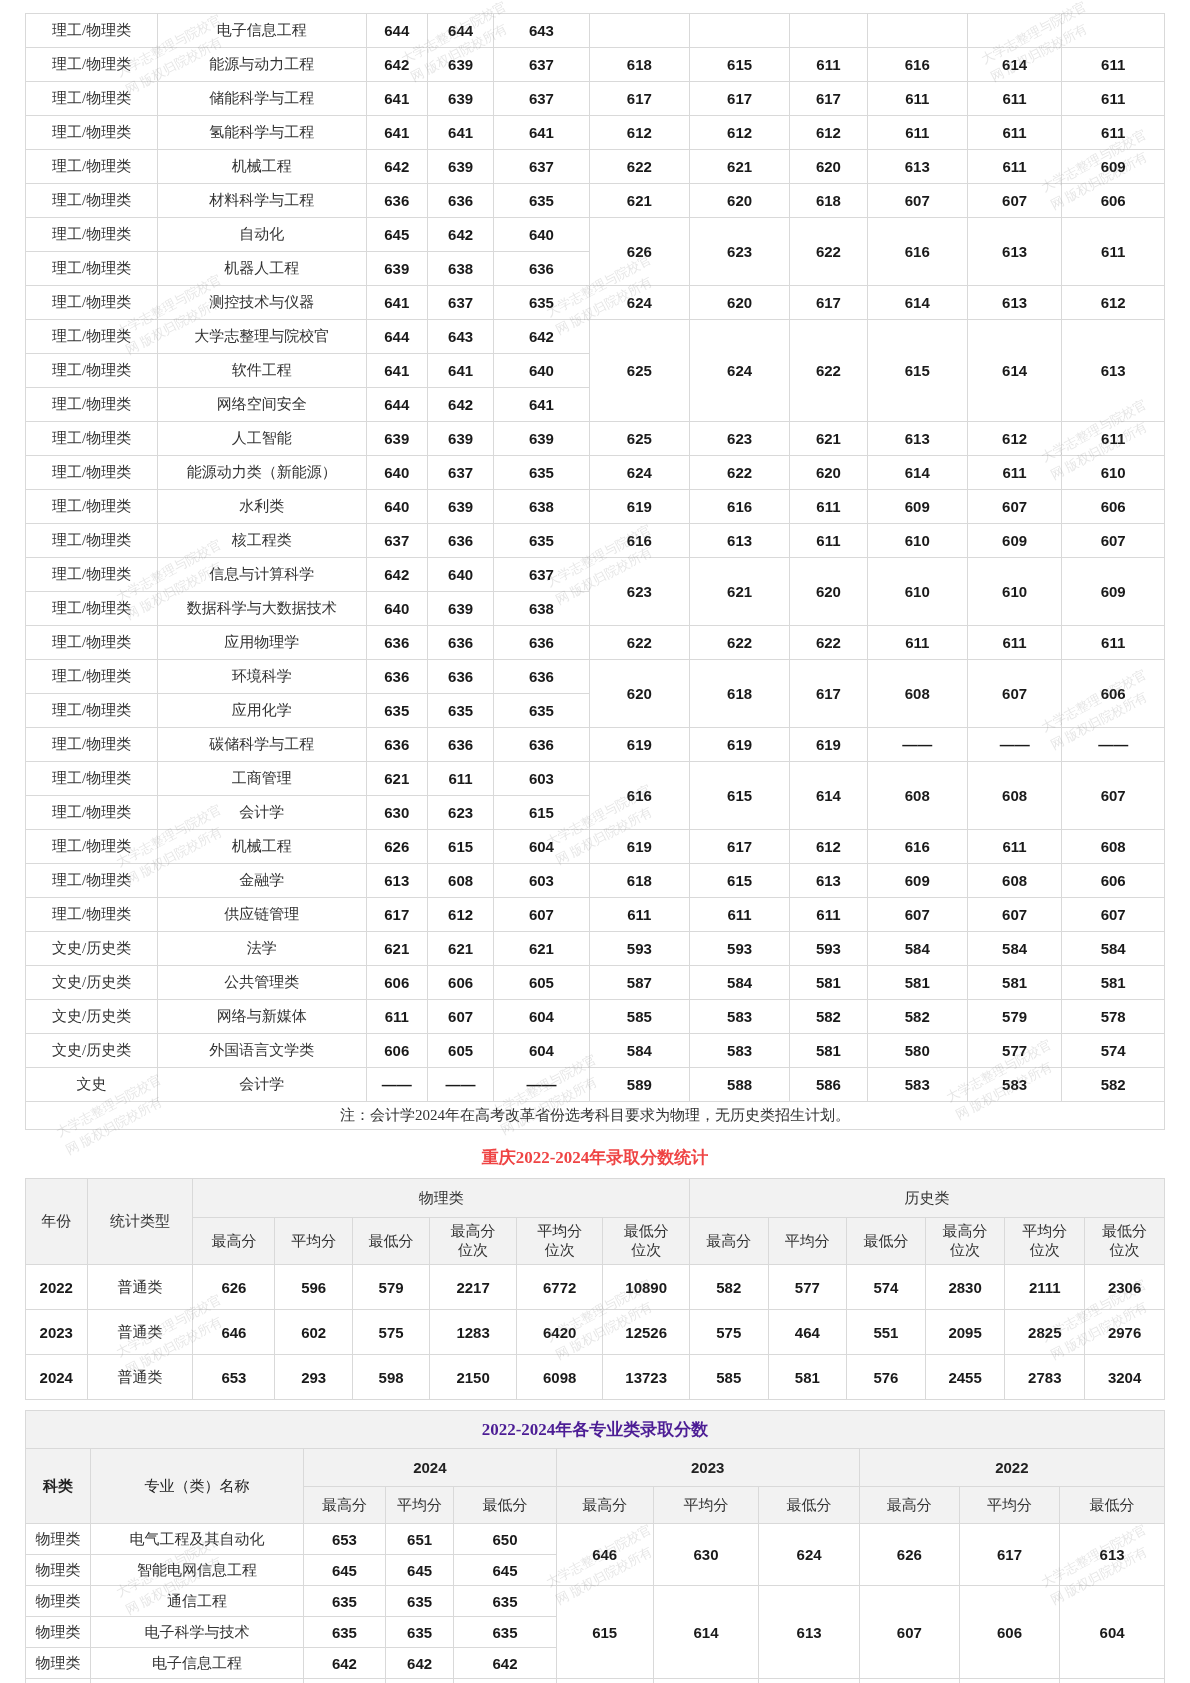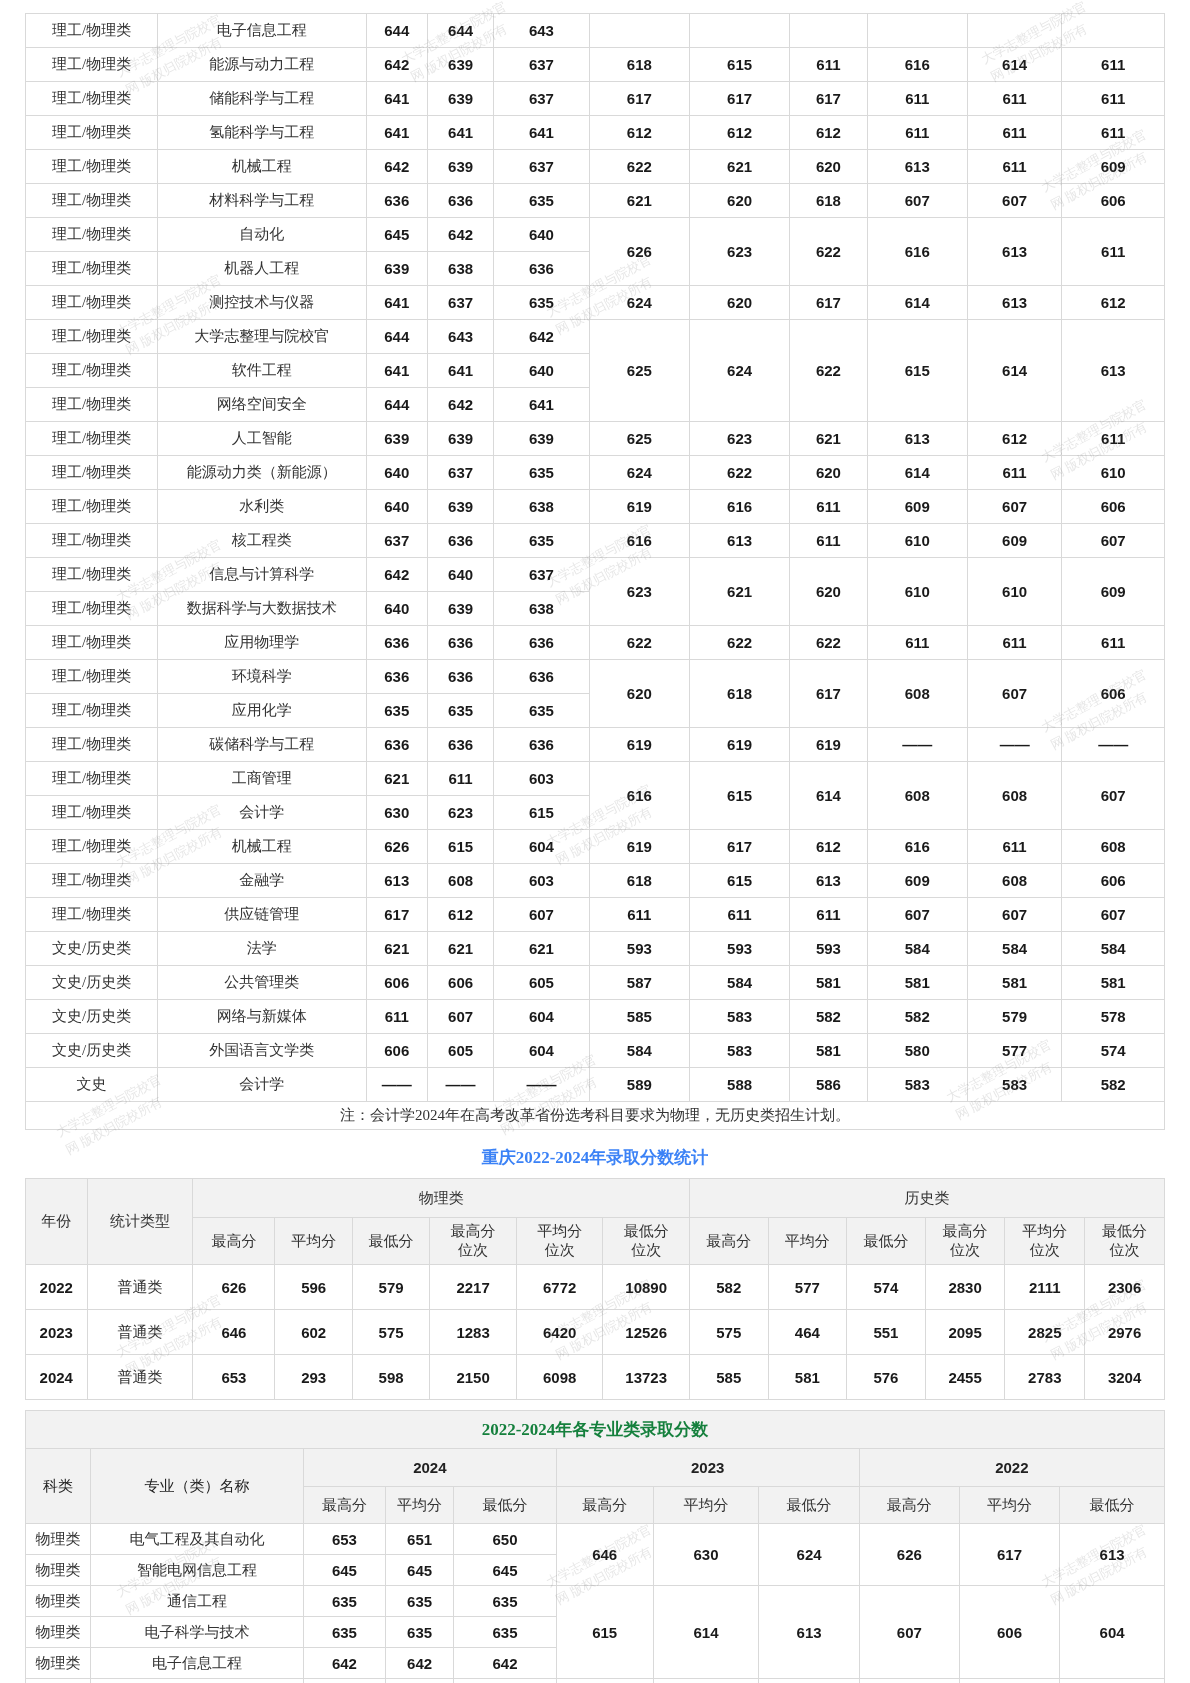--- a/index.html
+++ b/index.html
@@ -10,33 +10,33 @@
   .page{position:relative;width:1140px;margin:0 auto;padding-top:13px;}
   table{border-collapse:collapse;width:1140px;table-layout:fixed;background:#fff;}
   td,th{border:1px solid #d9d9d9;text-align:center;vertical-align:middle;
         font-size:15px;font-weight:400;padding:0 3px;overflow:hidden;}
   
   #t1 td{height:33px;}
   #t1 td.num{font-family:"Liberation Sans","DejaVu Sans",sans-serif;font-weight:700;color:#1a1a1a;}
   #t1 .note-cell{height:27px;font-size:15px;color:#333;}
   
   .red-title{
-    margin:16px 0 9px 0;text-align:center;font-size:17px;font-weight:700;color:#3b82f6;
+    margin:16px 0 9px 0;text-align:center;font-size:17px;font-weight:700;color:#ef4444;
     font-family:"Liberation Serif","DejaVu Serif",serif;
   }
   
   #t2 th{background:#f2f2f2;font-weight:400;}
   #t2 .group-row th{height:38px;}
   #t2 .sub-row th{height:46px;white-space:pre-line;line-height:1.25;}
   #t2 td{height:44px;}
   #t2 td.num, #t2 td.yearnum{font-family:"Liberation Sans","DejaVu Sans",sans-serif;font-weight:700;color:#1a1a1a;}
   
   .t3wrap{margin-top:10px;}
   #t3 th{background:#f2f2f2;font-weight:400;}
-  #t3 .title-row th{height:37px;font-size:17px;font-weight:700;color:#15803d;}
+  #t3 .title-row th{height:37px;font-size:17px;font-weight:700;color:#4c1d95;}
   #t3 .group-row th{height:37px;font-family:"Liberation Sans","DejaVu Sans",sans-serif;font-weight:700;color:#222;}
   #t3 .sub-row th{height:36px;}
   #t3 td{height:30px;}
   #t3 td.num{font-family:"Liberation Sans","DejaVu Sans",sans-serif;font-weight:700;color:#1a1a1a;}
   .ctext{color:#333;}
   
   .wm{
     position:absolute;z-index:5;pointer-events:none;
     font-size:13px;line-height:1.5;color:rgba(100,100,100,0.16);
     transform:rotate(-28deg);white-space:pre-line;text-align:left;
@@ -563,21 +563,21 @@
           <col style="width:8.8%">
           <col style="width:8.8%">
       <col style="width:8.8%">
           <col style="width:9.2%">
     </colgroup>
     <thead>
       <tr class="title-row">
         <th colspan="11">2022-2024年各专业类录取分数</th>
       </tr>
       <tr class="group-row">
-        <th rowspan="2" style="font-family:'Liberation Serif','DejaVu Serif',serif;font-weight:400;">科类</th>
+        <th rowspan="2" style="font-family:'Liberation Serif','DejaVu Serif',serif;font-weight:700;">科类</th>
         <th rowspan="2" style="font-family:'Liberation Serif','DejaVu Serif',serif;font-weight:400;">专业（类）名称</th>
         <th colspan="3">2024</th>
         <th colspan="3">2023</th>
         <th colspan="3">2022</th>
       </tr>
       <tr class="sub-row">
         <th>最高分</th>
         <th>平均分</th>
         <th>最低分</th>
         <th>最高分</th>

